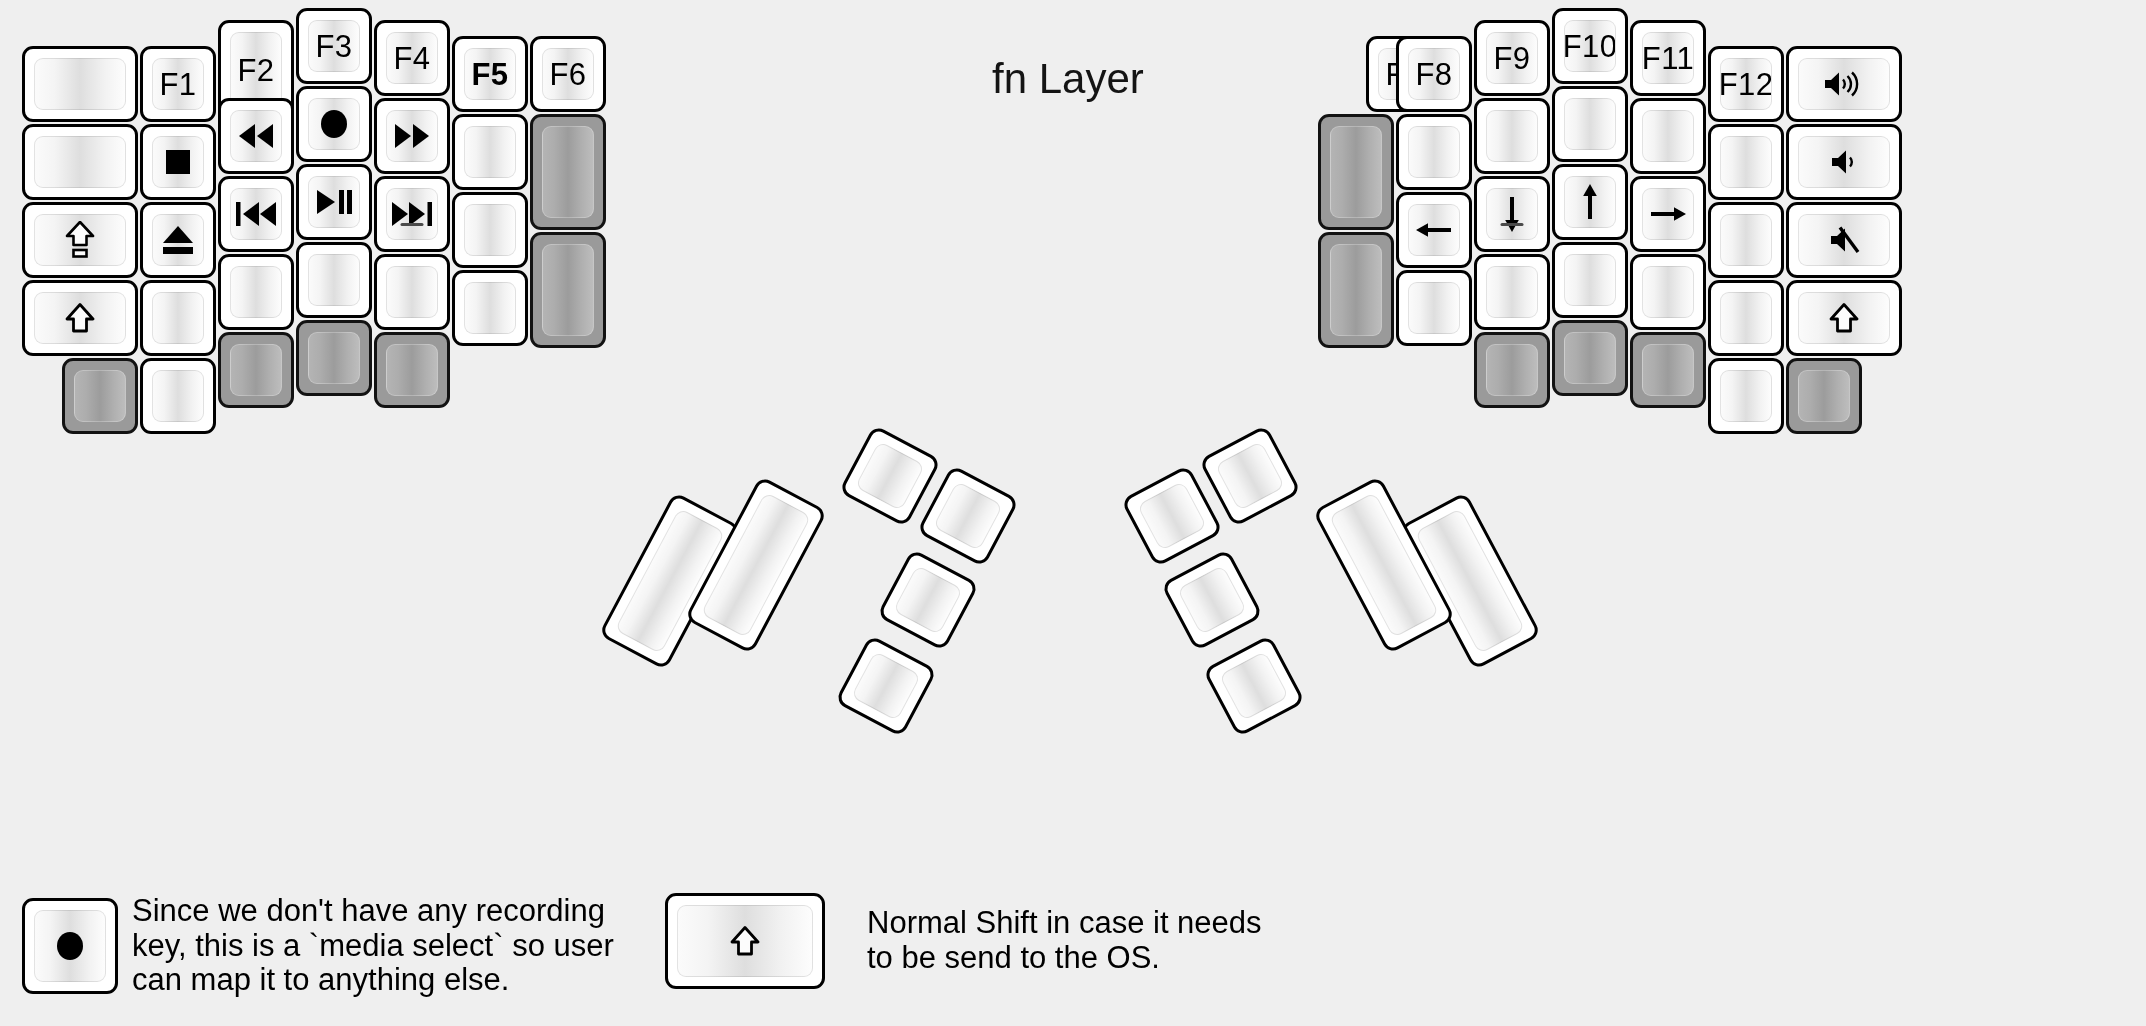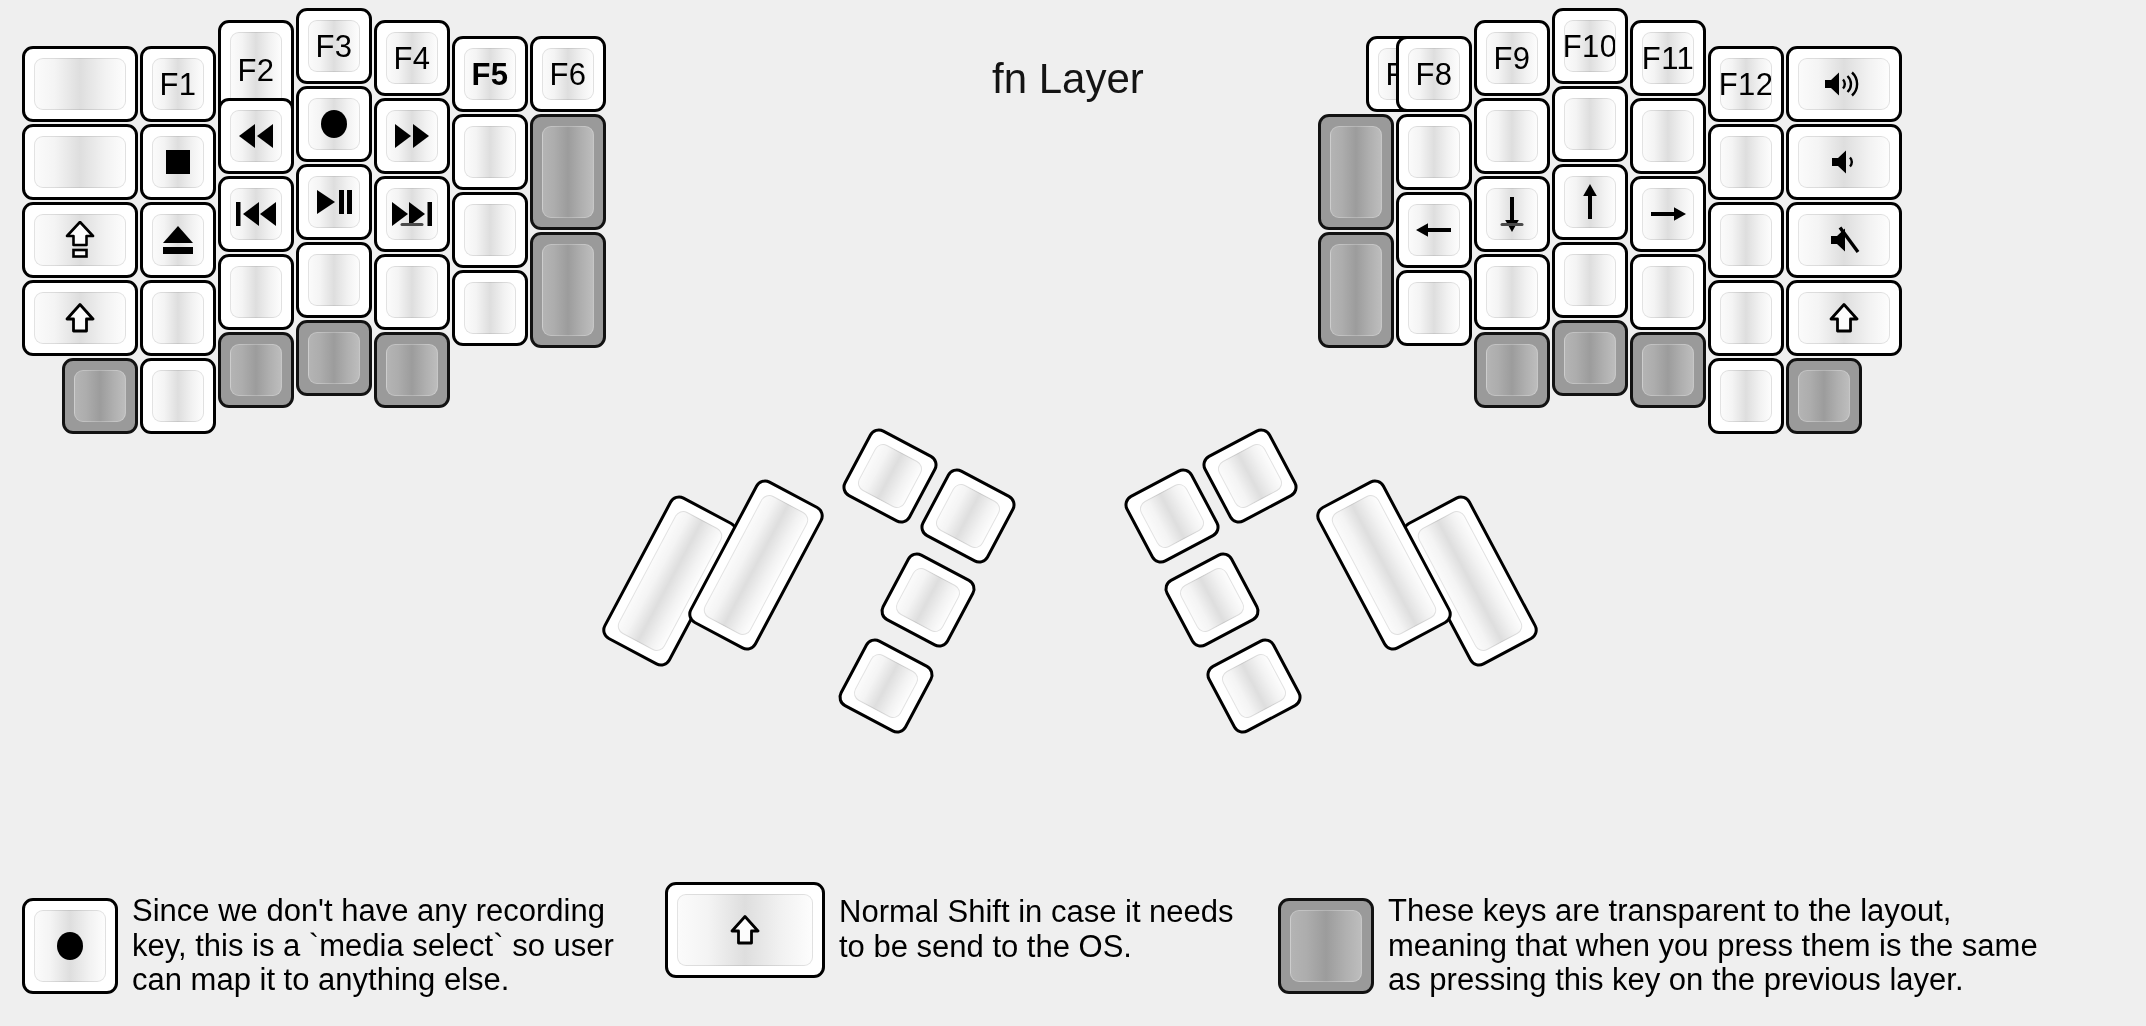--- a/index.html
+++ b/index.html
@@ -485,40 +485,30 @@
                   <ellipse cx="15" cy="15" rx="13" ry="14" fill="#000"></ellipse>
                 </svg>
               </span>
             </div>
           </div>
         </div>
         <div class="ftext">Since we don't have any recording
 key, this is a `media select` so user
 can map it to anything else.</div>
       </div>
-      <div class="fitem" style="left: 665px; top: 6px;">
+      <div class="fitem" style="left: 665px; top: 17px; gap: 28px;">
         <div class="swatch" style="width: 160px; height: 96px; position: relative;">
           <div class="key" style="left: 0px; top: 0px; width: 160px; height: 96px; position: absolute;">
             <div class="cap">
               <span class="legend glyph">
                 <svg class="ico" width="30" height="30" viewBox="0 0 30 30" xmlns="http://www.w3.org/2000/svg">
                   <path d="M15 1.5 L28 16 L21.5 16 L21.5 28 L8.5 28 L8.5 16 L2 16 Z" fill="#fcfcfc" stroke="#000" stroke-width="2.8" stroke-linejoin="round"></path>
                 </svg>
               </span>
             </div>
           </div>
         </div>
         <div class="ftext">Normal Shift in case it needs
 to be send to the OS.</div>
       </div>
-      <div class="fitem" style="left: 1278px; top: 18px;">
-        <div class="swatch" style="width: 96px; height: 96px; position: relative;">
-          <div class="key trans" style="left: 0px; top: 0px; width: 96px; height: 96px; position: absolute;">
-            <div class="cap"></div>
-          </div>
-        </div>
-        <div class="ftext">These keys are transparent to the layout,
-meaning that when you press them is the same
-as pressing this key on the previous layer.</div>
-      </div>
     </div>
 
 </div>
 
 </body></html>

